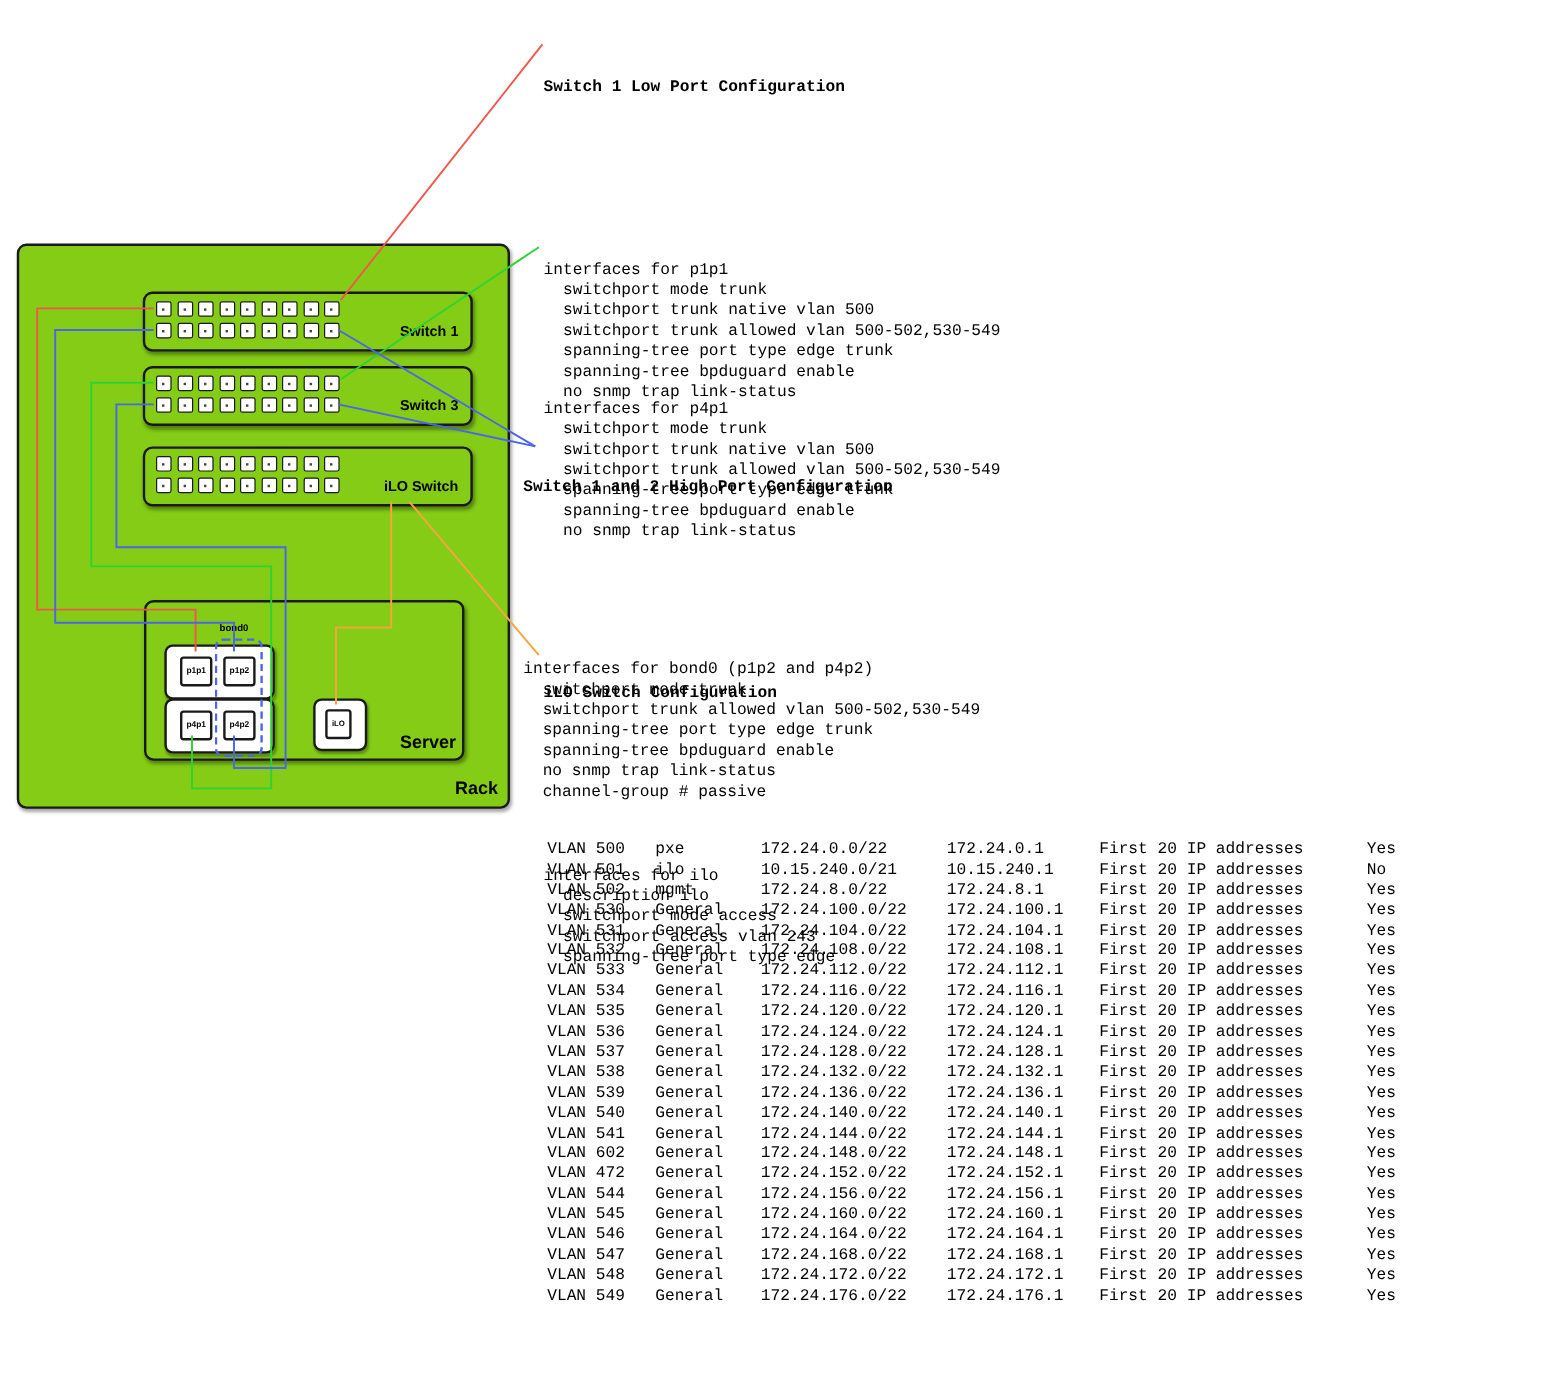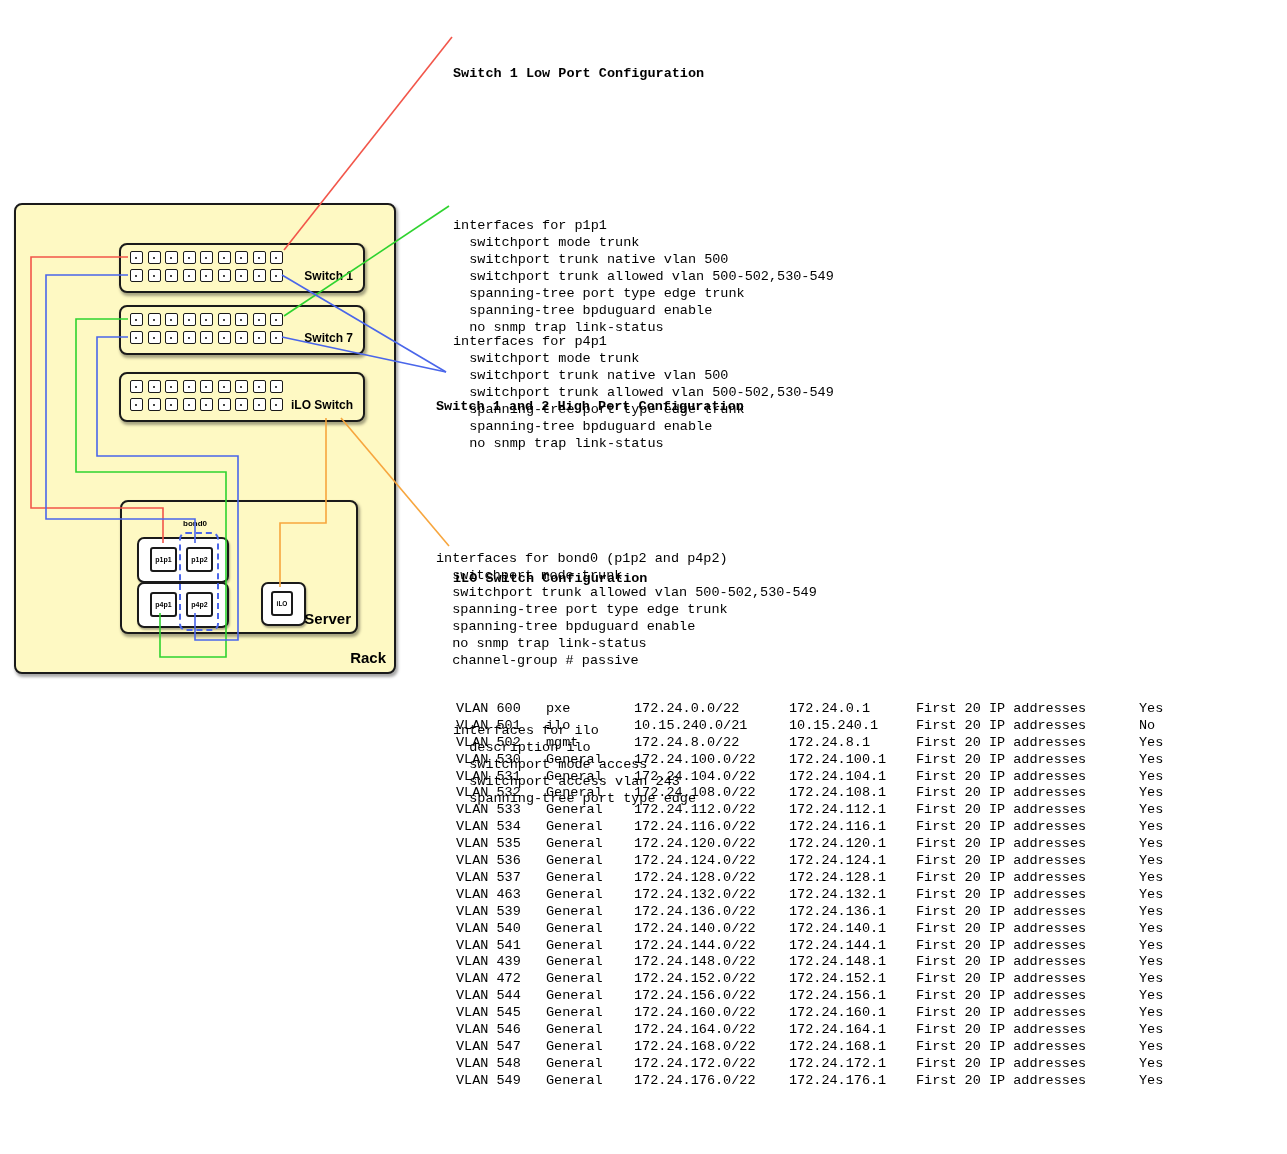--- a/index.html
+++ b/index.html
@@ -1,22 +1,22 @@
 <!DOCTYPE html>
 <html><head>
 <meta charset="utf-8">
 <style>
   html,body{margin:0;padding:0;background:#fff;}
   .canvas{position:relative;width:1287px;height:1154px;background:#fff;overflow:hidden;
           font-family:"Liberation Sans",sans-serif;color:#000;}
   .wires{position:absolute;left:0;top:0;width:1287px;height:1154px;pointer-events:none;z-index:5;}
   .wires path{fill:none;stroke-width:1.6px;}
 
-  .box{position:absolute;border:2px solid #1a1a1a;border-radius:8px;background:#fef9c3;
-       box-shadow:1.5px 2.5px 3px rgba(0,0,0,.35);}
+  .box{position:absolute;border:2px solid #1a1a1a;border-radius:8px;background:#84cc16;
+       box-shadow:1.5px 2.5px 3px rgba(0,0,0,.35);padding-left:29px;}
   .rack{left:14px;top:203px;width:378px;height:467px;z-index:1;}
   .rack-label{position:absolute;right:8px;bottom:6px;font-size:15px;font-weight:bold;margin-top:21px;}
 
   .switch{left:119px;width:242px;height:46px;z-index:2;}
   .sw1{top:243px;} .sw2{top:305px;} .swi{top:372px;}
   .portgrid{position:absolute;left:9px;top:6px;display:flex;flex-direction:column;row-gap:5px;}
   .port-row{display:flex;column-gap:4.5px;}
   .port{width:13px;height:13px;border:1.5px solid #1a1a1a;border-radius:2px;background:#fff;
         box-sizing:border-box;position:relative;}
   .port::after{content:"";position:absolute;left:4px;top:4.5px;width:2px;height:2px;background:#444;}
@@ -105,21 +105,21 @@
           <span class="port"></span>
           <span class="port"></span>
           <span class="port"></span>
           <span class="port"></span>
           <span class="port"></span>
           <span class="port"></span>
           <span class="port"></span>
           <span class="port"></span>
         </div>
     </div>
-    <span class="sw-label">Switch 7</span>
+    <span class="sw-label">Switch 3</span>
   </div>
   <div class="box switch swi">
     <div class="portgrid">
       <div class="port-row">
           <span class="port"></span>
           <span class="port"></span>
           <span class="port"></span>
           <span class="port"></span>
           <span class="port"></span>
           <span class="port"></span>
@@ -208,21 +208,21 @@
     <div>
       
     <div class="cfg-line">interfaces for ilo</div><div class="cfg-line">  description ilo</div><div class="cfg-line">  switchport mode access</div><div class="cfg-line">  switchport access vlan 243</div><div class="cfg-line">  spanning-tree port type edge</div></div>
   </div>
 
   <div class="vlan-table">
     <div class="trow-gap"></div>
     <div>
 
         <div class="trow">
-          <span>VLAN 600</span>
+          <span>VLAN 500</span>
           <span>pxe</span>
           <span>172.24.0.0/22</span>
           <span>172.24.0.1</span>
           <span>First 20 IP addresses</span>
           <span>Yes</span>
         </div>
 
         <div class="trow">
           <span>VLAN 501</span>
           <span>ilo</span>
@@ -307,21 +307,21 @@
         <div class="trow">
           <span>VLAN 537</span>
           <span>General</span>
           <span>172.24.128.0/22</span>
           <span>172.24.128.1</span>
           <span>First 20 IP addresses</span>
           <span>Yes</span>
         </div>
 
         <div class="trow">
-          <span>VLAN 463</span>
+          <span>VLAN 538</span>
           <span>General</span>
           <span>172.24.132.0/22</span>
           <span>172.24.132.1</span>
           <span>First 20 IP addresses</span>
           <span>Yes</span>
         </div>
 
         <div class="trow">
           <span>VLAN 539</span>
           <span>General</span>
@@ -343,21 +343,21 @@
         <div class="trow">
           <span>VLAN 541</span>
           <span>General</span>
           <span>172.24.144.0/22</span>
           <span>172.24.144.1</span>
           <span>First 20 IP addresses</span>
           <span>Yes</span>
         </div>
 
         <div class="trow">
-          <span>VLAN 439</span>
+          <span>VLAN 602</span>
           <span>General</span>
           <span>172.24.148.0/22</span>
           <span>172.24.148.1</span>
           <span>First 20 IP addresses</span>
           <span>Yes</span>
         </div>
 
         <div class="trow">
           <span>VLAN 472</span>
           <span>General</span>

